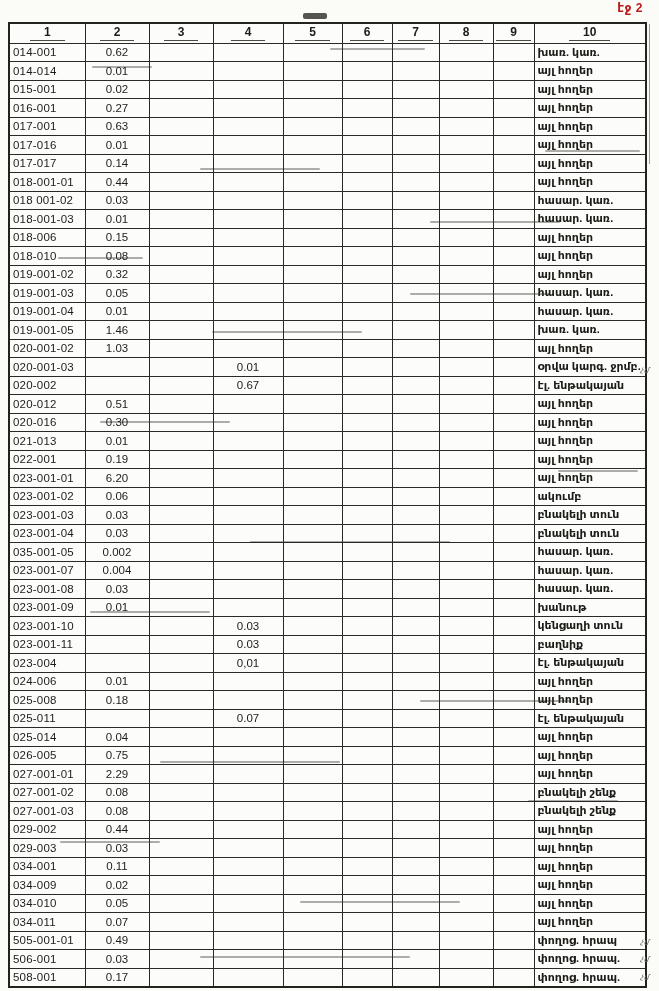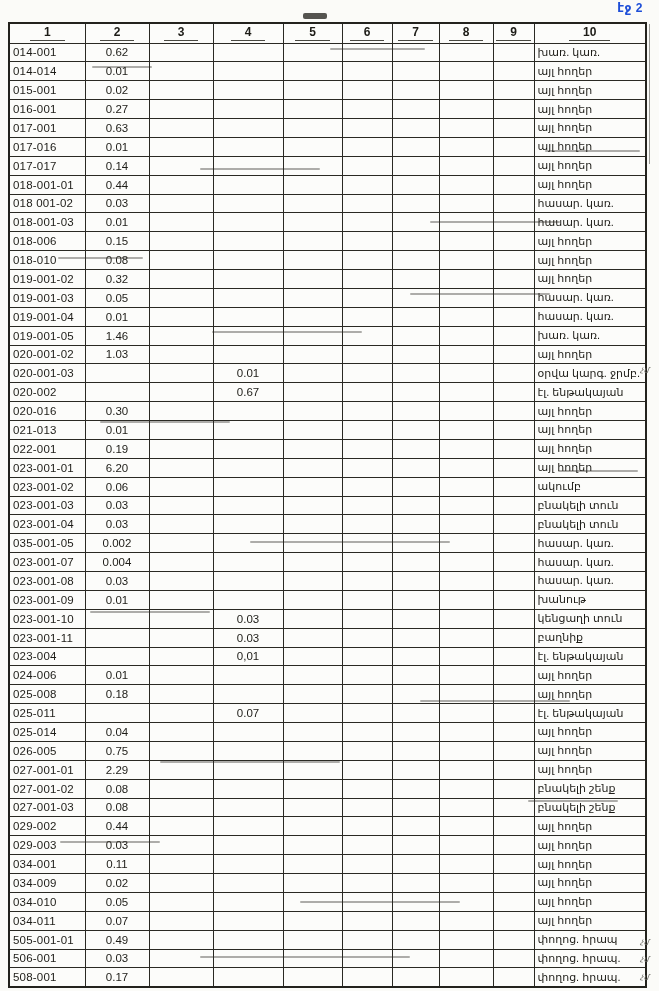--- a/index.html
+++ b/index.html
@@ -5,21 +5,21 @@
   html,body{
     margin:0;padding:0;
     width:659px;height:991px;
     background:#fbfbf8;
     font-family:"Liberation Sans","DejaVu Sans",sans-serif;
     overflow:hidden;
   }
   .sheet{position:absolute;inset:0;background:#fbfbf8;}
   .page-label{
     position:absolute;top:1px;right:16px;
-    font-size:12px;font-weight:bold;color:#1d4ed8;
+    font-size:12px;font-weight:bold;color:#b91c1c;
     letter-spacing:.5px;
   }
   table.grid{
     position:absolute;left:8px;top:22px;
     width:637px;height:966px;
     border-collapse:collapse;table-layout:fixed;
     background:#fcfcfa;
   }
   .grid th,.grid td{
     border:1px solid #2a2923;
@@ -30,21 +30,21 @@
     overflow:hidden;
     vertical-align:middle;
   }
   .grid{border:2px solid #23221d;}
   .grid thead tr{height:20px;}
   .grid tbody tr{height:17px;}
   .grid th{font-size:12px;font-weight:bold;text-align:center;}
   .grid th .u{display:inline-block;padding:0 14px 1px;border-bottom:1px solid #4a4942;}
   td.code{text-align:left;padding-left:3px;font-size:11.5px;letter-spacing:.2px;}
   td.val{text-align:center;font-size:11.5px;}
-  td.use{text-align:left;padding-left:3px;font-size:11px;font-weight:400;}
+  td.use{text-align:left;padding-left:3px;font-size:11px;font-weight:700;}
   .margin-note{
     position:absolute;left:641px;width:16px;
     font-size:8px;color:#76756e;font-style:italic;
     transform:rotate(10deg);
   }
   .smudge{position:absolute;background:#2c2b26;opacity:.38;border-radius:1px;pointer-events:none;}
   .smudge.dark{opacity:.8;border-radius:2px;}
   .vline{position:absolute;background:#3a3933;opacity:.5;pointer-events:none;}
 </style>
 </head>
@@ -304,20 +304,32 @@
           <td class="val"></td>
           <td class="val">0.67</td>
           <td class="val"></td>
           <td class="val"></td>
           <td class="val"></td>
           <td class="val"></td>
           <td class="val"></td>
           <td class="use">էլ. ենթակայան</td>
         </tr>
         <tr>
+          <td class="code">020-012</td>
+          <td class="val">0.51</td>
+          <td class="val"></td>
+          <td class="val"></td>
+          <td class="val"></td>
+          <td class="val"></td>
+          <td class="val"></td>
+          <td class="val"></td>
+          <td class="val"></td>
+          <td class="use">այլ հողեր</td>
+        </tr>
+        <tr>
           <td class="code">020-016</td>
           <td class="val">0.30</td>
           <td class="val"></td>
           <td class="val"></td>
           <td class="val"></td>
           <td class="val"></td>
           <td class="val"></td>
           <td class="val"></td>
           <td class="val"></td>
           <td class="use">այլ հողեր</td>

